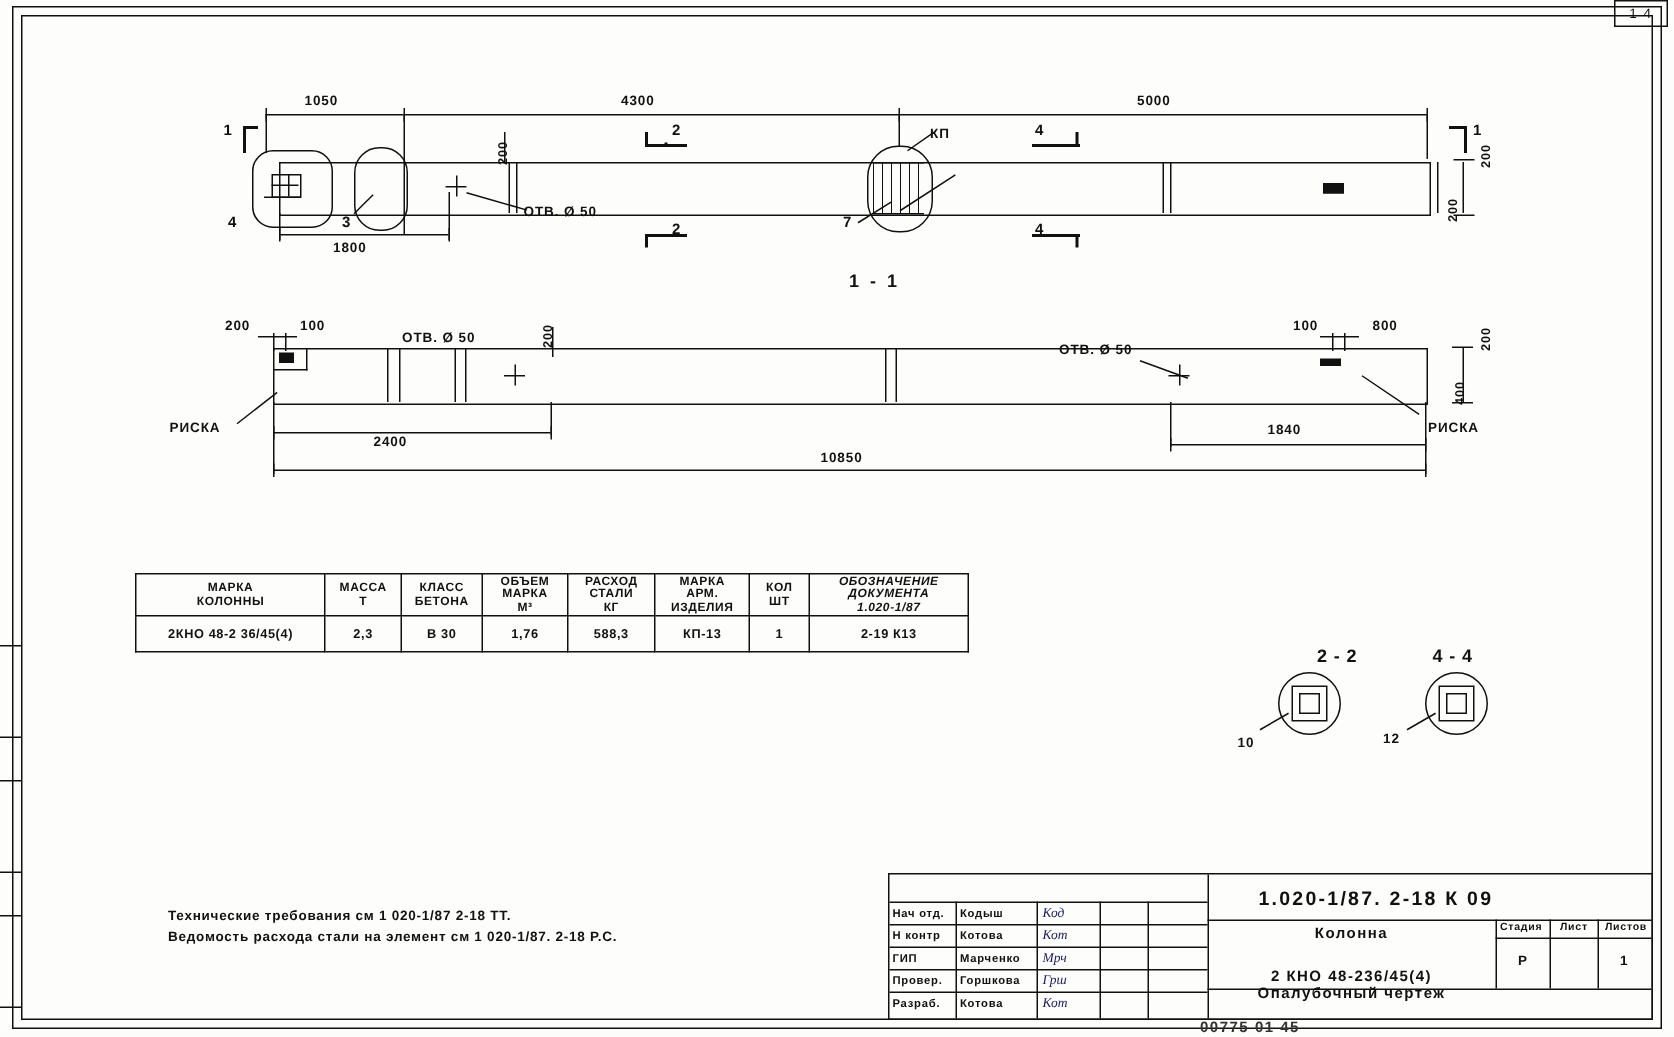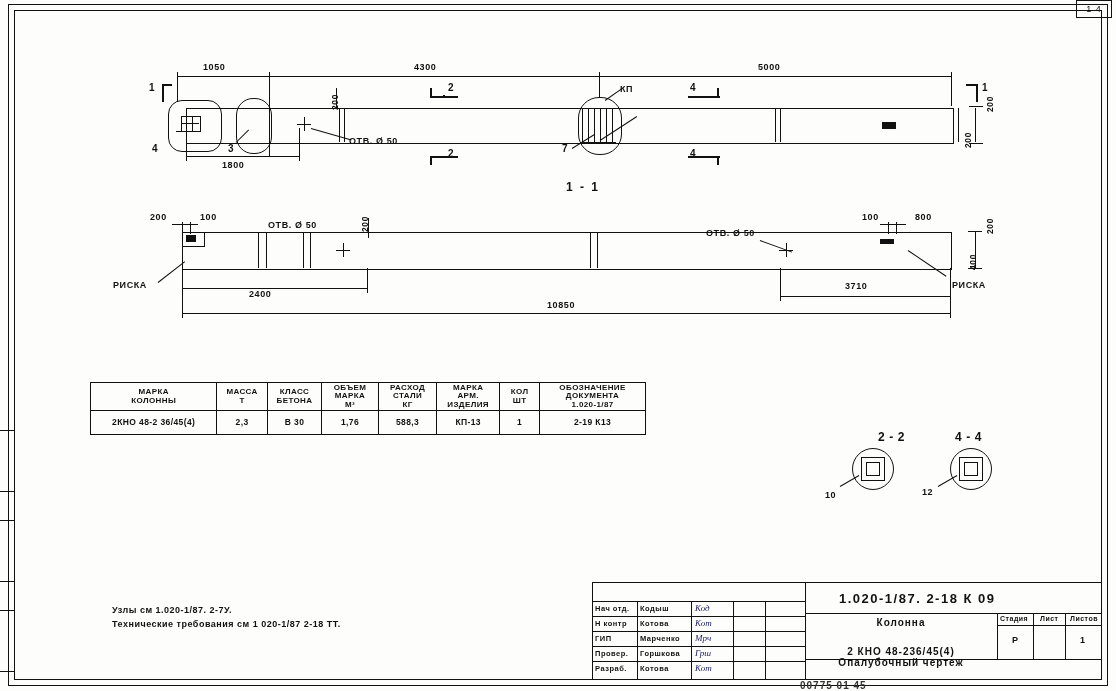--- a/index.html
+++ b/index.html
@@ -217,21 +217,21 @@
     <div class="tick" style="left:367px;top:284px;"></div>
     <div class="ext" style="left:182px;top:268px;height:22px;"></div>
     <div class="ext" style="left:367px;top:268px;height:22px;"></div>
     <div class="dimtxt" style="left:249px;top:289px;">2400</div>
 
     <div class="dimline" style="left:780px;top:296px;width:170px;"></div>
     <div class="tick" style="left:780px;top:292px;"></div>
     <div class="tick" style="left:950px;top:292px;"></div>
     <div class="ext" style="left:780px;top:268px;height:30px;"></div>
     <div class="ext" style="left:950px;top:268px;height:30px;"></div>
-    <div class="dimtxt" style="left:845px;top:281px;">3710</div>
+    <div class="dimtxt" style="left:845px;top:281px;">1840</div>
 
     <div class="dimline" style="left:182px;top:313px;width:768px;"></div>
     <div class="tick" style="left:182px;top:309px;"></div>
     <div class="tick" style="left:950px;top:309px;"></div>
     <div class="ext" style="left:182px;top:290px;height:26px;"></div>
     <div class="ext" style="left:950px;top:298px;height:18px;"></div>
     <div class="dimtxt" style="left:547px;top:300px;">10850</div>
   </div>
 
   <div>
@@ -265,42 +265,42 @@
 МАРКА
 М³</span></th>
         <th style="width:52px;"><span style="white-space:pre-line;">РАСХОД
 СТАЛИ
 КГ</span></th>
         <th style="width:56px;"><span style="white-space:pre-line;">МАРКА
 АРМ.
 ИЗДЕЛИЯ</span></th>
         <th style="width:34px;"><span style="white-space:pre-line;">КОЛ
 ШТ</span></th>
-        <th style="width:98px;"><span style="white-space:pre-line;">ОБОЗНАЧЕНИЕ
+        <th style="width:98px;"><span style="white-space:pre-line;font-style:italic;">ОБОЗНАЧЕНИЕ
 ДОКУМЕНТА
 1.020-1/87</span></th>
       </tr>
     </thead>
     <tbody>
       <tr style="height:24px;">
         <td>2КНО 48-2 36/45(4)</td>
         <td>2,3</td>
         <td>В 30</td>
         <td>1,76</td>
         <td>588,3</td>
         <td>КП-13</td>
         <td>1</td>
         <td>2-19 К13</td>
       </tr>
     </tbody>
   </table>
 
   <div class="notes" style="left:112px;top:604px;">
-    <div>Узлы см 1.020-1/87. 2-7У.</div>
     <div>Технические требования см 1 020-1/87 2-18 ТТ.</div>
+    <div>Ведомость расхода стали на элемент см 1 020-1/87. 2-18 Р.С.</div>
   </div>
 
   <div style="position:absolute;left:592px;top:582px;width:508px;height:96px;border:1.2px solid #111;">
 
     <div style="position:absolute;left:0;top:18px;width:212px;height:78px;">
       <div style="position:absolute;left:0;top:0;width:212px;height:78px;border-top:1px solid #111;"></div>
       <div class="vl" style="left:44px;top:0;height:78px;"></div>
       <div class="vl" style="left:98px;top:0;height:78px;"></div>
       <div class="vl" style="left:140px;top:0;height:78px;"></div>
       <div class="vl" style="left:172px;top:0;height:78px;"></div>

